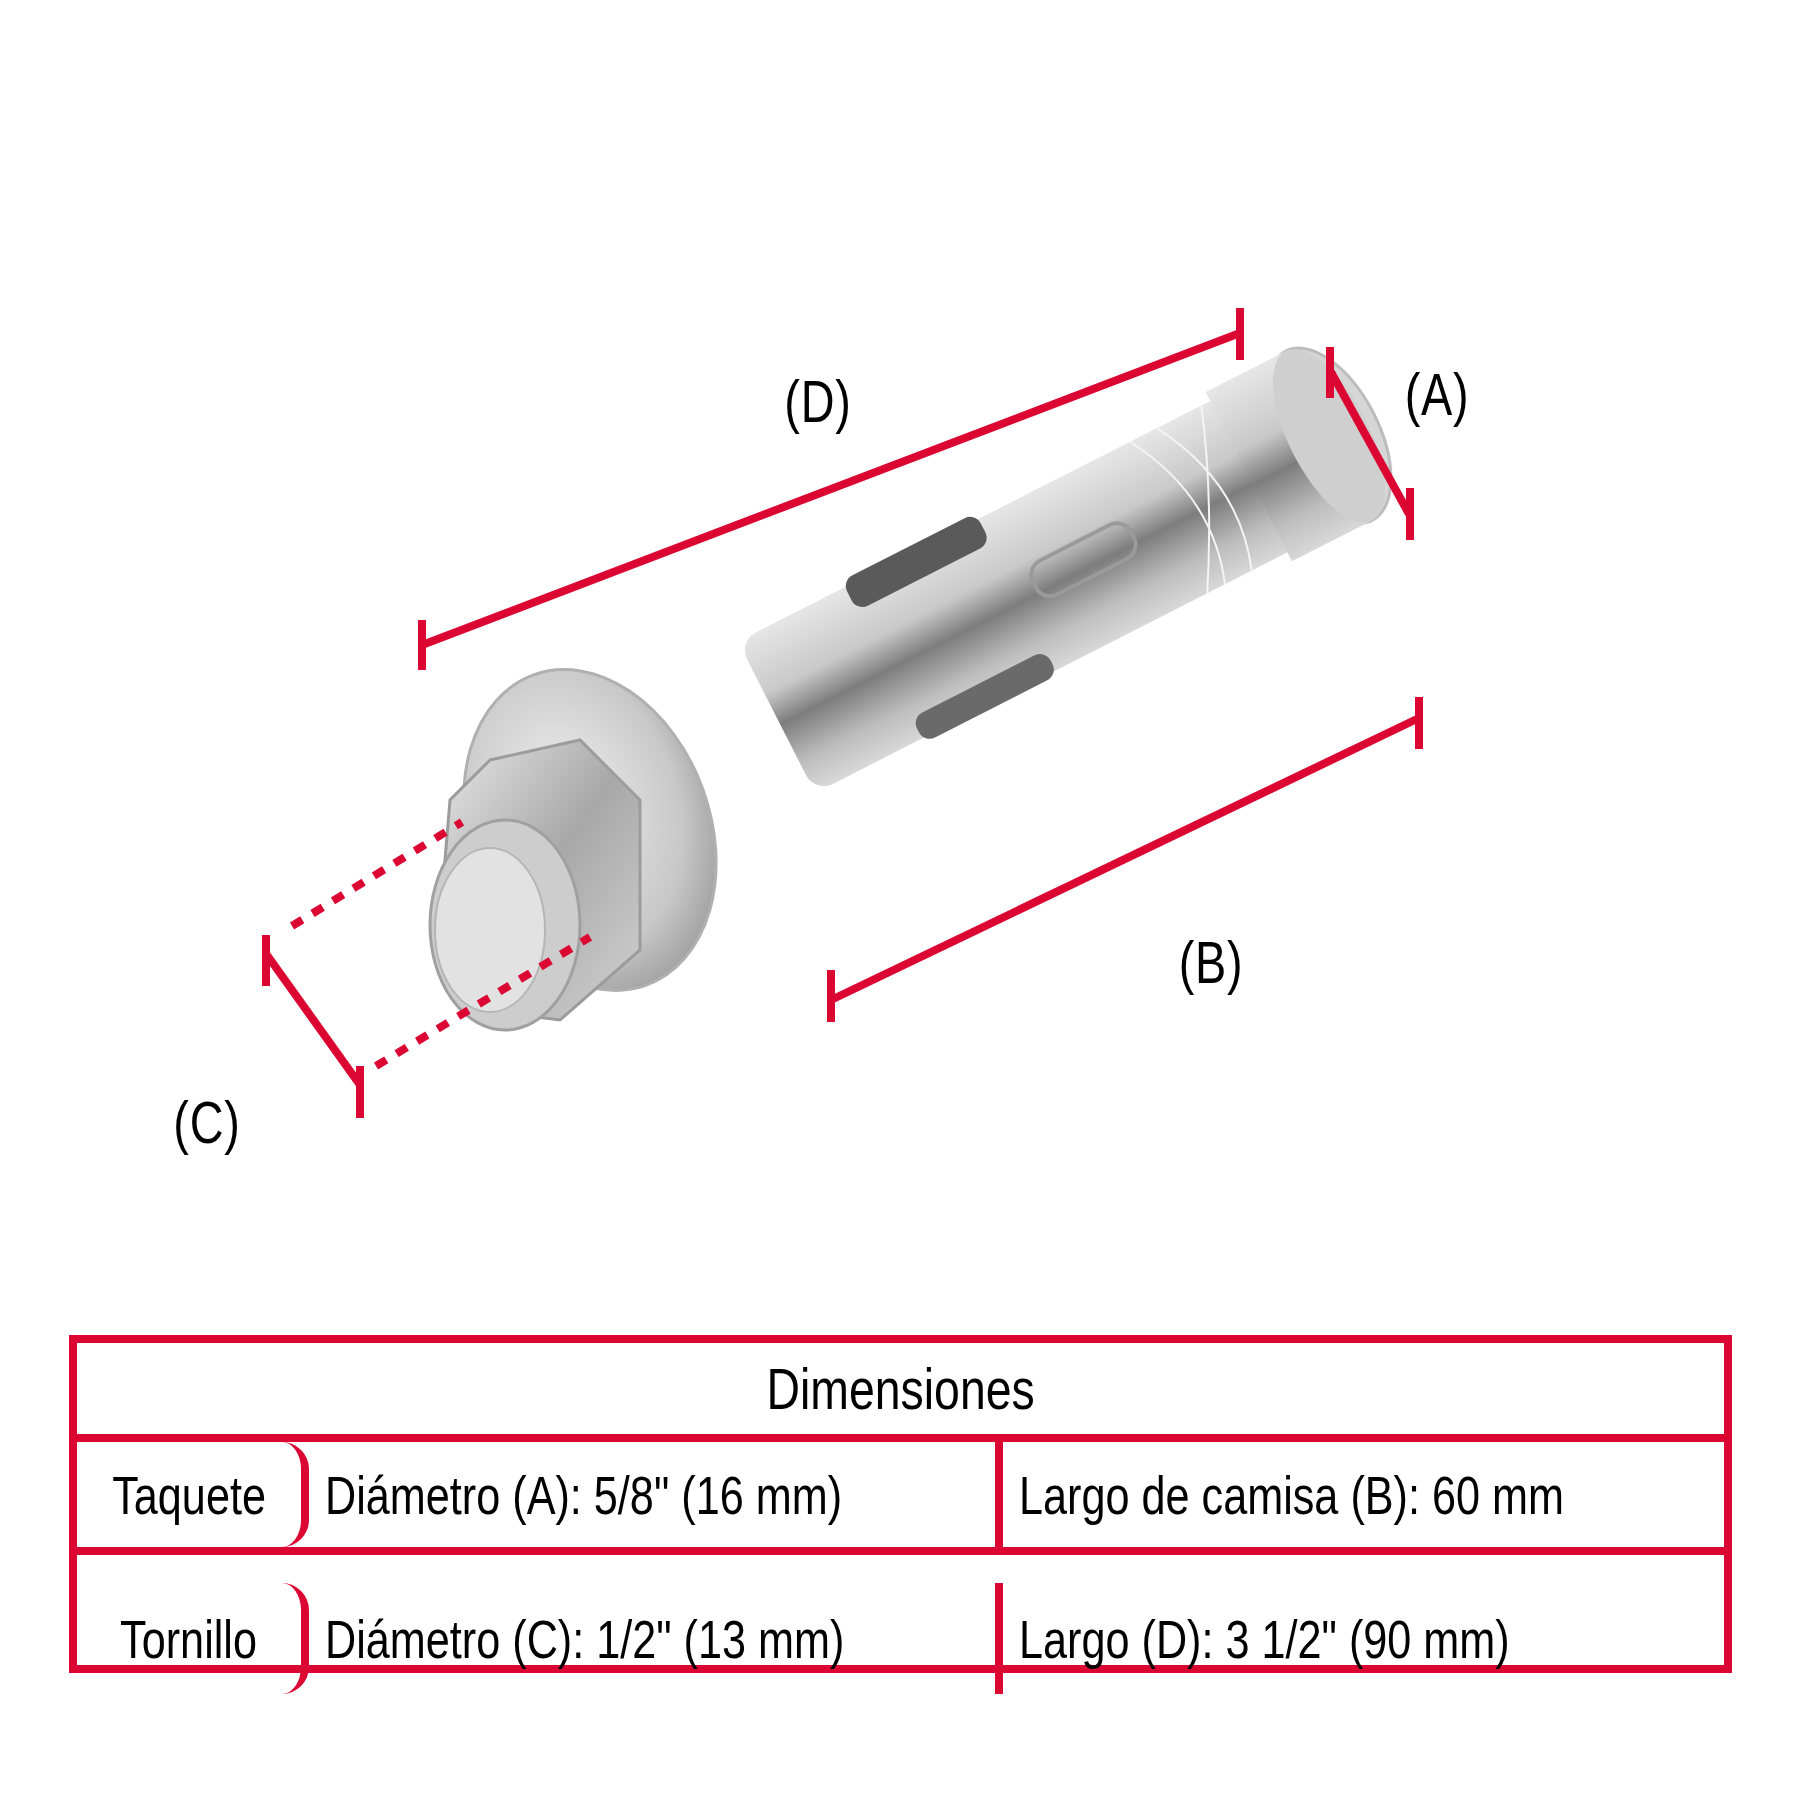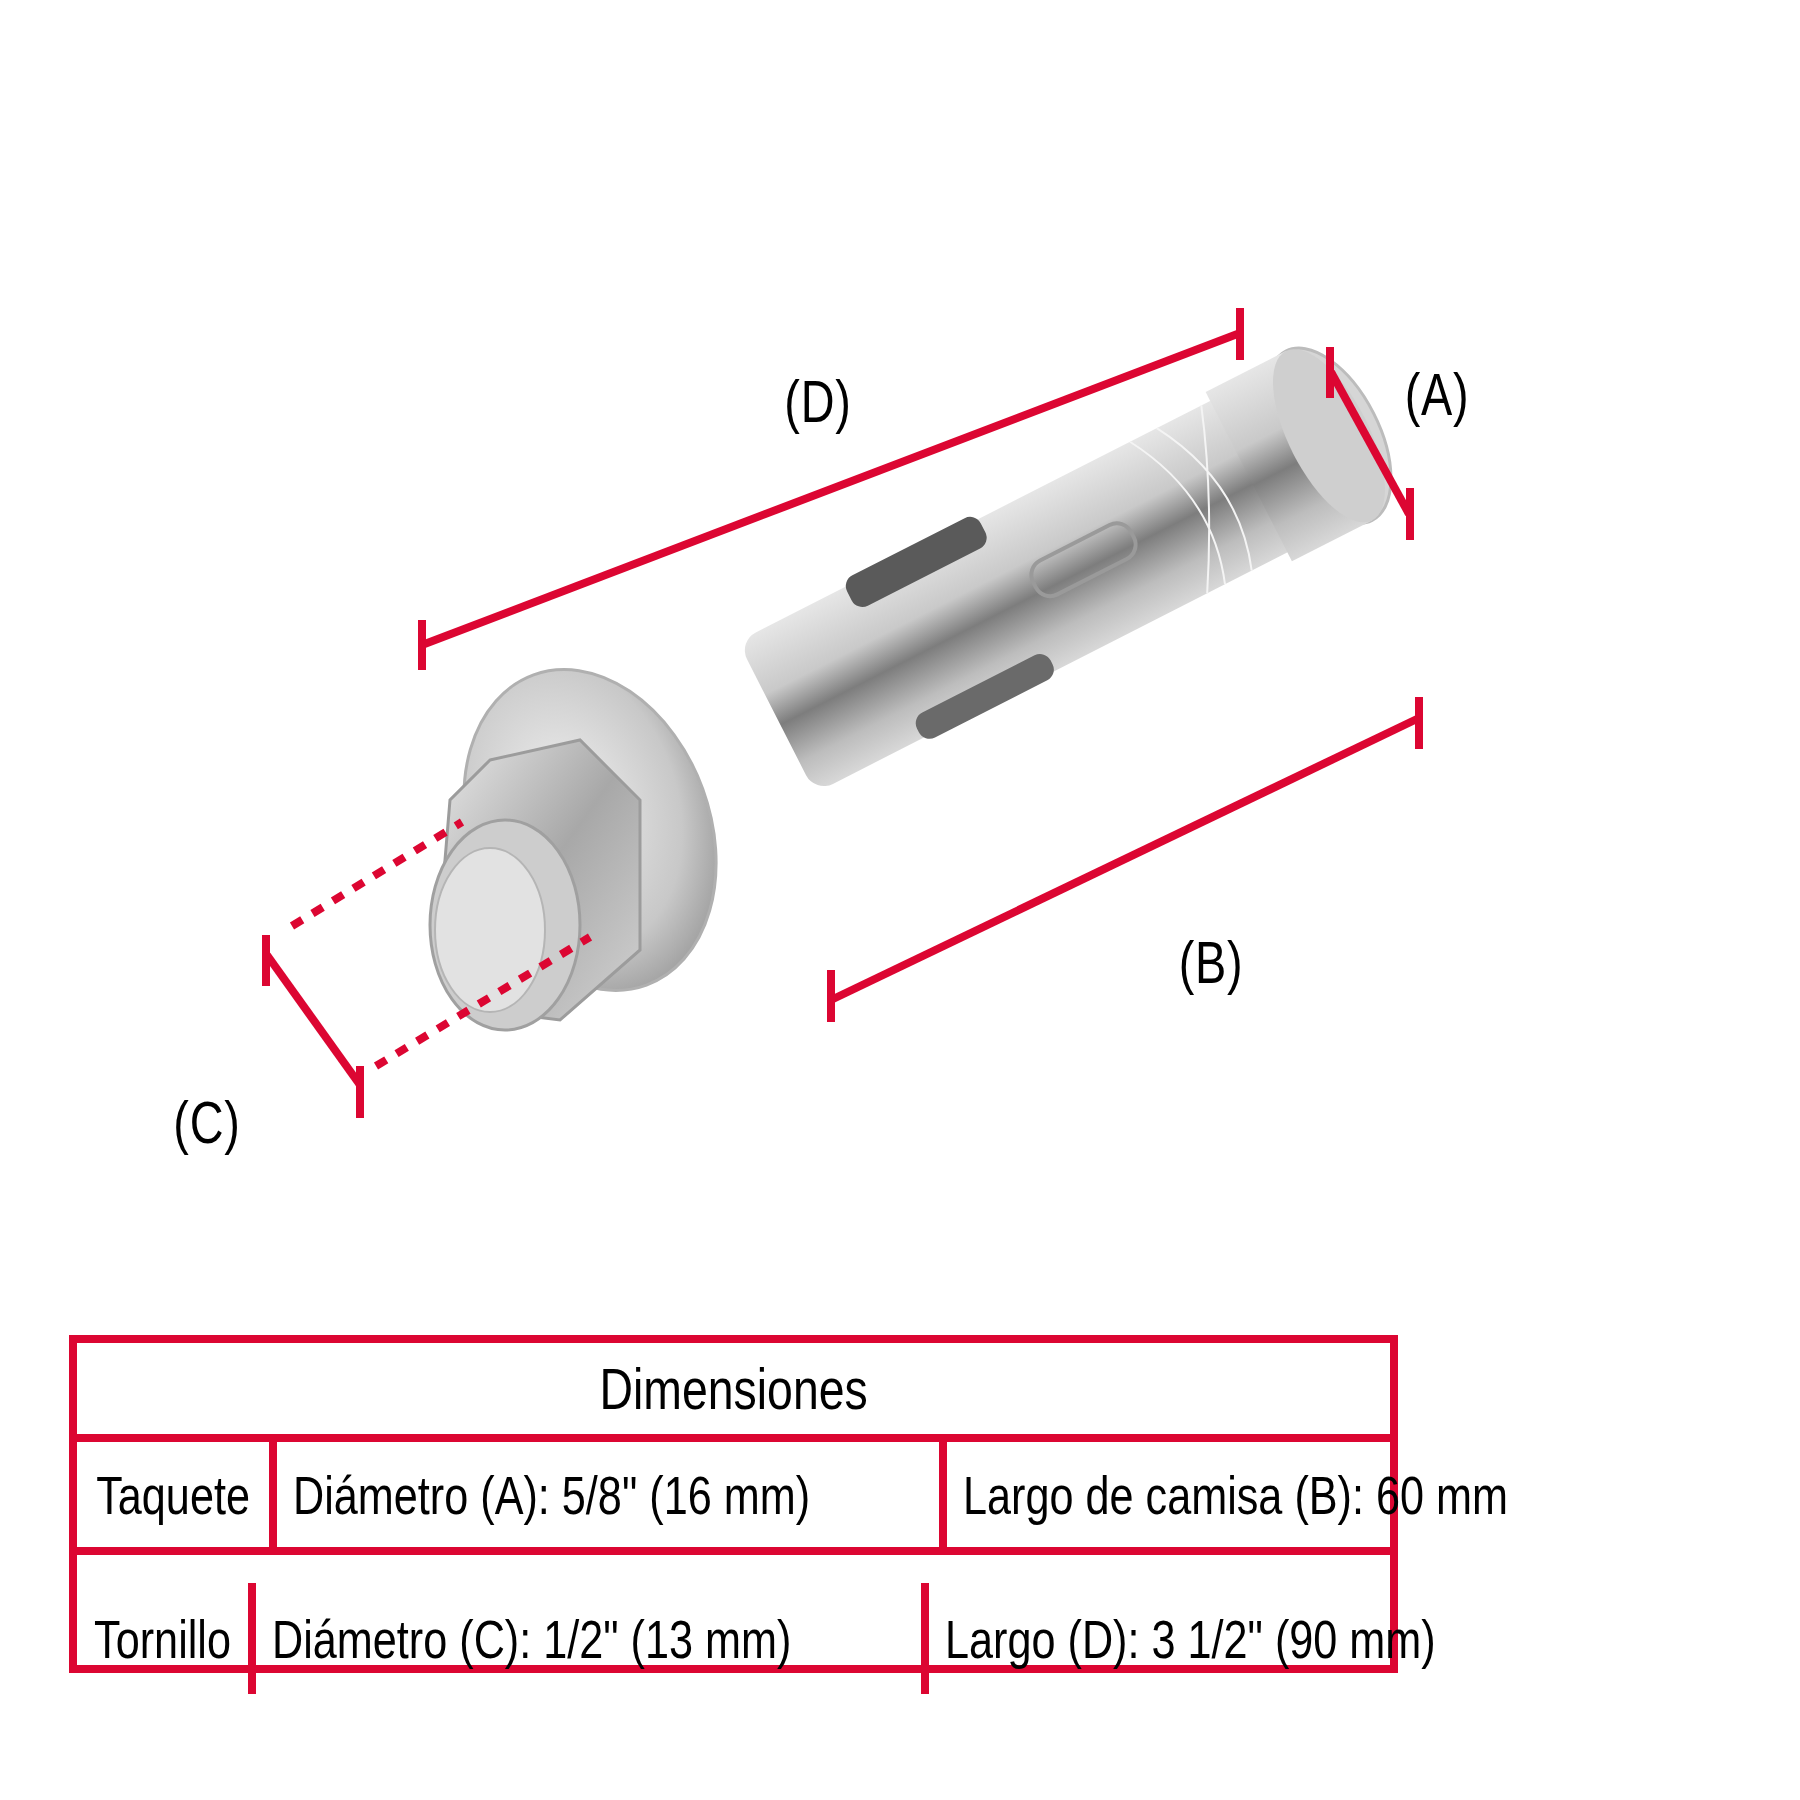--- a/index.html
+++ b/index.html
@@ -3,33 +3,33 @@
   <meta charset="utf-8">
   <style>
     html, body { margin: 0; padding: 0; background: #ffffff; }
     body { width: 1800px; height: 1800px; position: relative; overflow: hidden;
            font-family: "Liberation Sans", "DejaVu Sans", sans-serif; color: #000; }
     .diagram { position: absolute; left: 0; top: 0; width: 1800px; height: 1300px; }
     .diagram svg { position: absolute; left: 0; top: 0; }
     .dim-label { position: absolute; font-family: "Liberation Sans", sans-serif; font-size: 60px;
                  line-height: 70px; transform: translate(-50%, -50%) scaleX(0.78);
                  white-space: nowrap; letter-spacing: 1px; }
-    .spec-table { position: absolute; left: 69px; top: 1335px; width: 1329px; height: 338px;
+    .spec-table { position: absolute; left: 69px; top: 1335px; width: 1663px; height: 338px;
                   border: 8px solid #dc0632; box-sizing: border-box; }
     .spec-header { position: absolute; left: 0; top: 0; right: 0; height: 99px;
                    display: flex; align-items: center; justify-content: center;
                    border-bottom: 8px solid #dc0632; box-sizing: border-box; }
     .spec-header span { font-size: 58px; display: inline-block; transform: scaleX(0.8); }
     .spec-row { position: absolute; left: 0; right: 0; height: 113px; display: flex;
                 box-sizing: border-box; }
     .spec-row.r1 { top: 99px; border-bottom: 8px solid #dc0632; }
     .spec-row.r2 { top: 212px; height: 111px; margin-top: 28px; }
     .cell { height: 100%; display: flex; align-items: center; box-sizing: border-box;
             white-space: nowrap; overflow: visible; }
-    .cell.c0 { width: 232px; border-right: 8px solid #dc0632; justify-content: center; }
+    .cell.c0 { width: 232px; border-right: 8px solid #dc0632; justify-content: center; border-radius: 27px; }
     .cell.c1 { width: 694px; border-right: 8px solid #dc0632; padding-left: 16px; }
     .cell.c2 { flex: 1; padding-left: 16px; }
     .txt { font-size: 54px; display: inline-block; transform: scaleX(0.8); transform-origin: left center; }
     .c0 .txt { transform-origin: center center; }
     .light { font-weight: normal; }
   </style>
 </head>
 <body>
 
 <div class="diagram">

